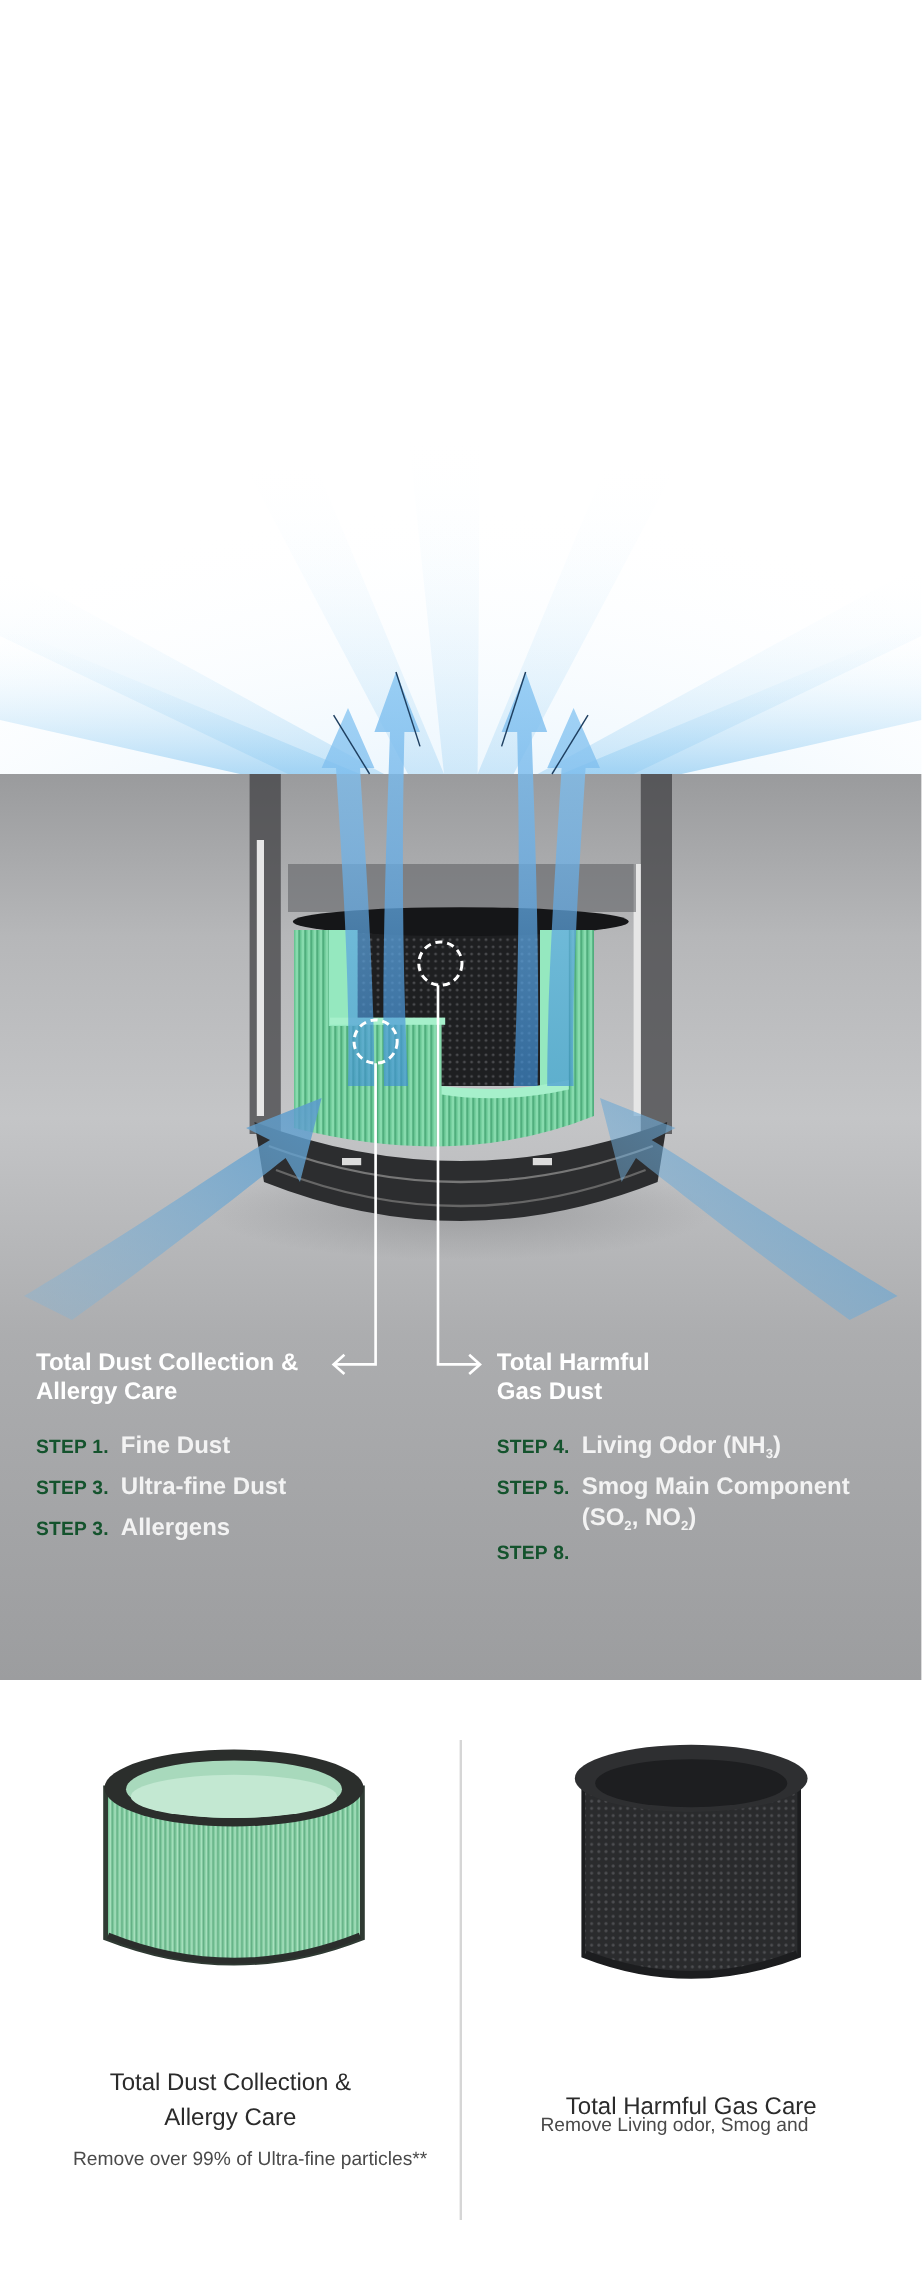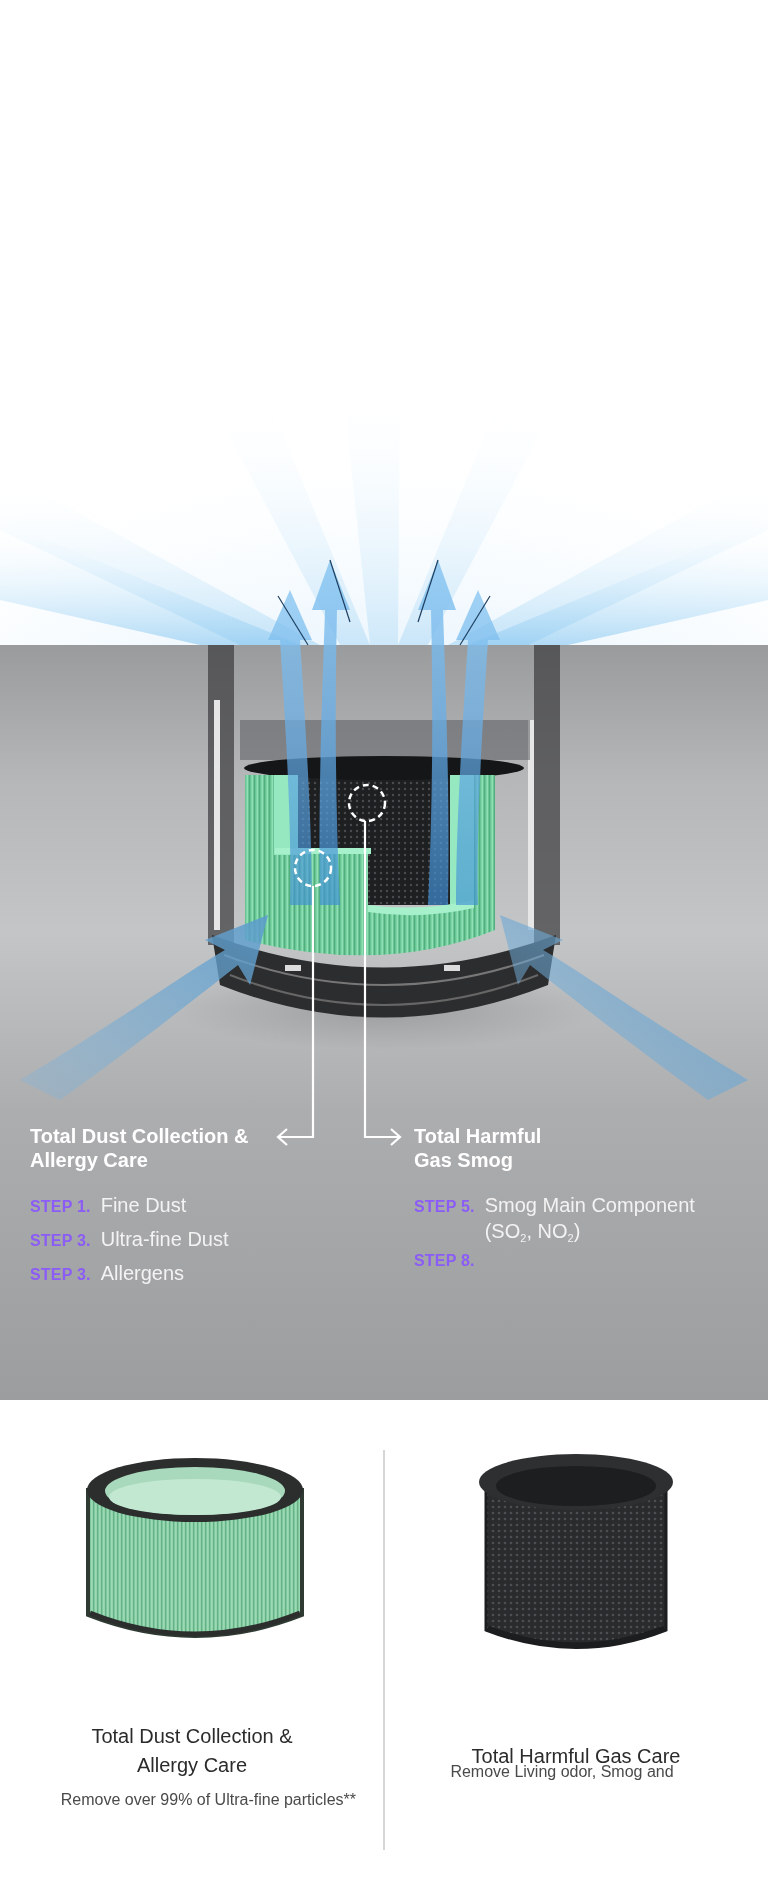--- a/index.html
+++ b/index.html
@@ -27,25 +27,25 @@
 
   
   .col-title {
     position: absolute; color: #ffffff; font-weight: bold; font-size: 20px; line-height: 24px;
   }
   .steps { position: absolute; color: #ffffff; }
   .step {
     display: flex; align-items: baseline; margin-bottom: 8px;
   }
   .step-label {
-    font-weight: bold; font-size: 16px; letter-spacing: 0.2px; color: #8b5cf6;
+    font-weight: bold; font-size: 16px; letter-spacing: 0.2px; color: #14532d;
     white-space: nowrap; margin-right: 10px;
   }
   .step-text {
-    font-size: 20px; line-height: 26px; color: #f3f3f3; font-weight: normal;
+    font-size: 20px; line-height: 26px; color: #f3f3f3; font-weight: bold;
   }
   .step-text sub { font-size: 11px; vertical-align: -4px; line-height: 0; }
 
   
   .products { position: absolute; left: 0; top: 1400px; width: 768px; height: 500px; background: #ffffff; }
   .divider {
     position: absolute; left: 383px; top: 50px; width: 2px; height: 400px; background: #d6d6d6;
   }
   .product { position: absolute; top: 0; width: 384px; height: 500px; text-align: center; }
   .product-image { position: absolute; }
@@ -187,23 +187,27 @@
     <span class="step-text">Ultra-fine Dust</span>
   </div>
   <div class="step">
     <span class="step-label">STEP 3.</span>
     <span class="step-text">Allergens</span>
   </div>
 </div>
 
 <div class="col-title" style="left:414px; top:1124px;">
   <div>Total Harmful</div>
-  <div>Gas Smog</div>
+  <div>Gas Dust</div>
 </div>
 <div class="steps" style="left:414px; top:1192px;">
+  <div class="step">
+    <span class="step-label">STEP 4.</span>
+    <span class="step-text"><span>Living Odor (NH</span><sub>3</sub><span>)</span></span>
+  </div>
   <div class="step">
     <span class="step-label">STEP 5.</span>
     <span class="step-text">
       <span>Smog Main Component</span><br>
       <span>(SO</span><sub>2</sub><span>, NO</span><sub>2</sub><span>)</span>
     </span>
   </div>
   <div class="step">
     <span class="step-label">STEP 8.</span>
   </div>

